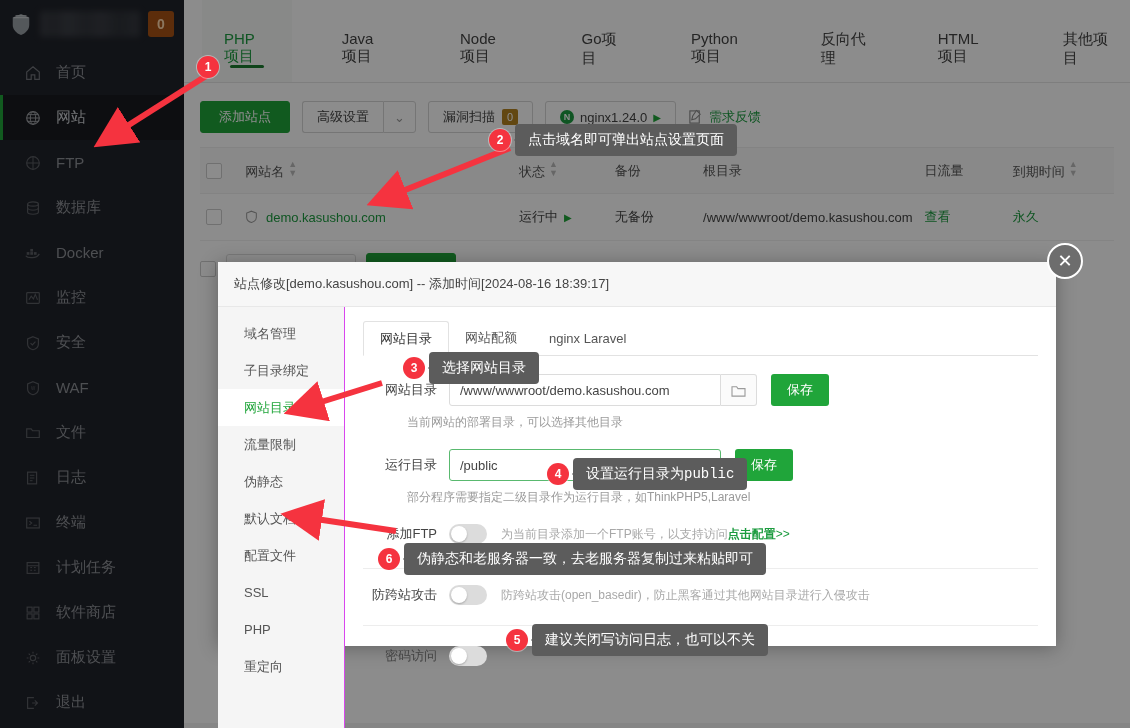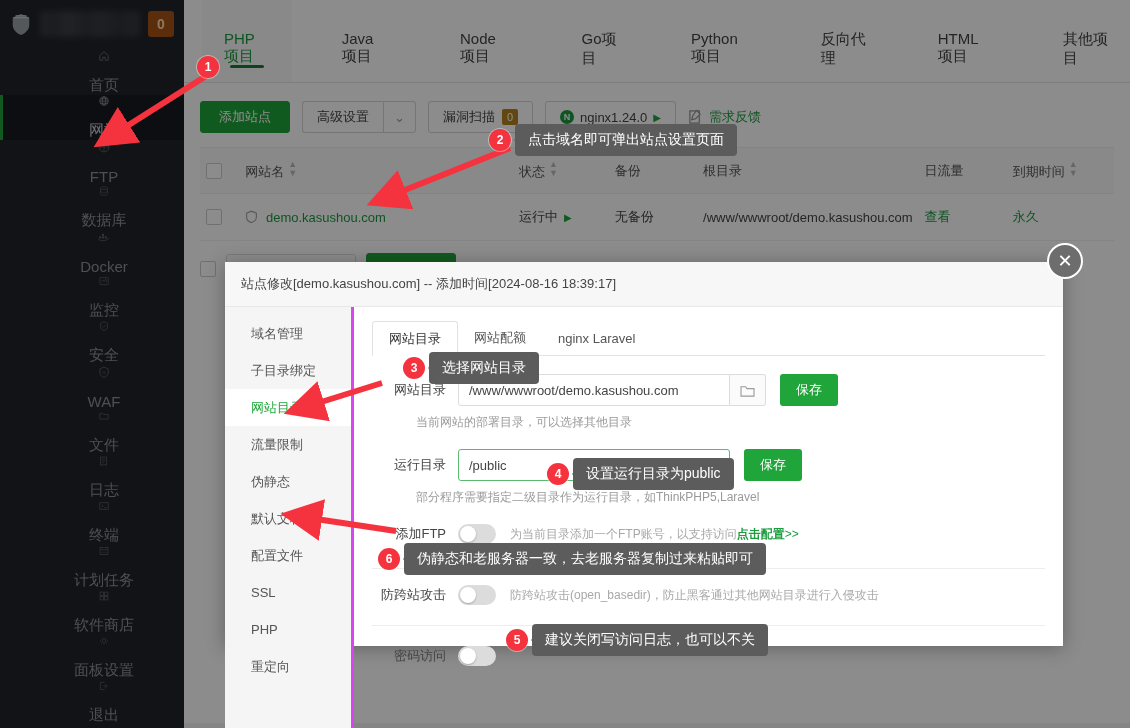--- a/index.html
+++ b/index.html
@@ -23,21 +23,21 @@
     background:linear-gradient(90deg,#3a3d44 0%,#33363c 14%,#3e4148 28%,#33363c 46%,#3b3e45 62%,#2f3238 78%,#383b42 100%);
     filter:blur(3px);opacity:.95;
   }
   .brand-badge{
     width:26px;height:26px;border-radius:3px;background:#a85314;color:#ffd9ae;
     display:flex;align-items:center;justify-content:center;font-size:14px;font-weight:bold;flex:0 0 auto;
   }
   .nav{margin-top:2px;}
   .nav-item{
     height:45px;display:flex;align-items:center;gap:14px;padding-left:24px;
-    color:#8d9096;font-size:15px;position:relative;cursor:pointer;flex-direction:column;
+    color:#8d9096;font-size:15px;position:relative;cursor:pointer;
   }
   .nav-item .ico{width:18px;height:18px;display:block;opacity:.75;}
   .nav-item.active{background:#191b20;color:#c9ccd1;}
   .nav-item.active::before{
     content:"";position:absolute;left:0;top:0;bottom:0;width:3px;background:#20a53a;
   }
 
   
   .main{position:absolute;left:184px;top:0;right:0;bottom:0;background:#f2f2f2;}
   .tabs{
@@ -95,34 +95,34 @@
   .path{color:#1d9c40;}
   .bulkbar{display:flex;align-items:center;gap:10px;padding:12px 0;}
   .select-fake{
     width:130px;height:30px;border:1px solid #ddd;border-radius:3px;background:#fff;
     display:flex;align-items:center;justify-content:space-between;padding:0 8px;
     color:#aaa;font-size:12px;box-sizing:border-box;
   }
 
   
   .modal{
-    position:absolute;left:225px;top:262px;width:838px;height:384px;
+    position:absolute;left:218px;top:262px;width:838px;height:384px;
     background:#fff;z-index:60;box-shadow:0 2px 18px rgba(0,0,0,.3);
   }
   .modal-head{
     height:44px;background:#f7f7f7;border-bottom:1px solid #e8e8e8;
     display:flex;align-items:center;padding:0 16px;font-size:13px;color:#444;
   }
   .modal-close{
     position:absolute;left:1047px;top:243px;width:32px;height:32px;border-radius:50%;
     background:#6d6d6d;border:2px solid #fff;color:#fff;z-index:70;
     display:flex;align-items:center;justify-content:center;font-size:18px;cursor:pointer;
   }
   .modal-body{display:flex;height:422px;}
-  .modal-nav{width:126px;background:#f5f5f5;border-right:3px solid #d946ef;padding-top:8px;}
+  .modal-nav{width:126px;background:#f5f5f5;border-right:1px solid #d946ef;padding-top:8px;}
   .mnav-item{
     height:37px;display:flex;align-items:center;padding-left:26px;font-size:13px;color:#555;cursor:pointer;
   }
   .mnav-item.active{background:#fff;color:#20a53a;}
   .modal-content{flex:1;padding:14px 18px 0 18px;overflow:hidden;position:relative;}
   .ctabs{display:flex;border-bottom:1px solid #e2e2e2;height:34px;align-items:stretch;}
   .ctab{
     padding:0 16px;display:flex;align-items:center;font-size:13px;color:#555;cursor:pointer;
     box-sizing:border-box;
   }
@@ -159,21 +159,21 @@
 
   
   .anno{position:absolute;z-index:90;}
   .marker{
     width:22px;height:22px;border-radius:50%;background:#f5333f;color:#fff;
     display:flex;align-items:center;justify-content:center;font-size:12px;font-weight:bold;
     box-shadow:0 0 0 1px rgba(255,255,255,.4);
   }
   .callout{
     background:#5c5c5c;color:#fff;font-size:14px;padding:7px 13px;border-radius:4px;
-    white-space:nowrap;position:relative;
+    white-space:nowrap;position:relative;font-family:Liberation Mono, monospace;
   }
   .callout::before{
     content:"";position:absolute;left:-7px;top:50%;margin-top:-6px;
     border:6px solid transparent;border-right-color:#5c5c5c;
   }
   .anno-row{display:flex;align-items:center;gap:4px;}
   svg.arrow{position:absolute;z-index:85;overflow:visible;}
 </style>
 </head>
 <body>

